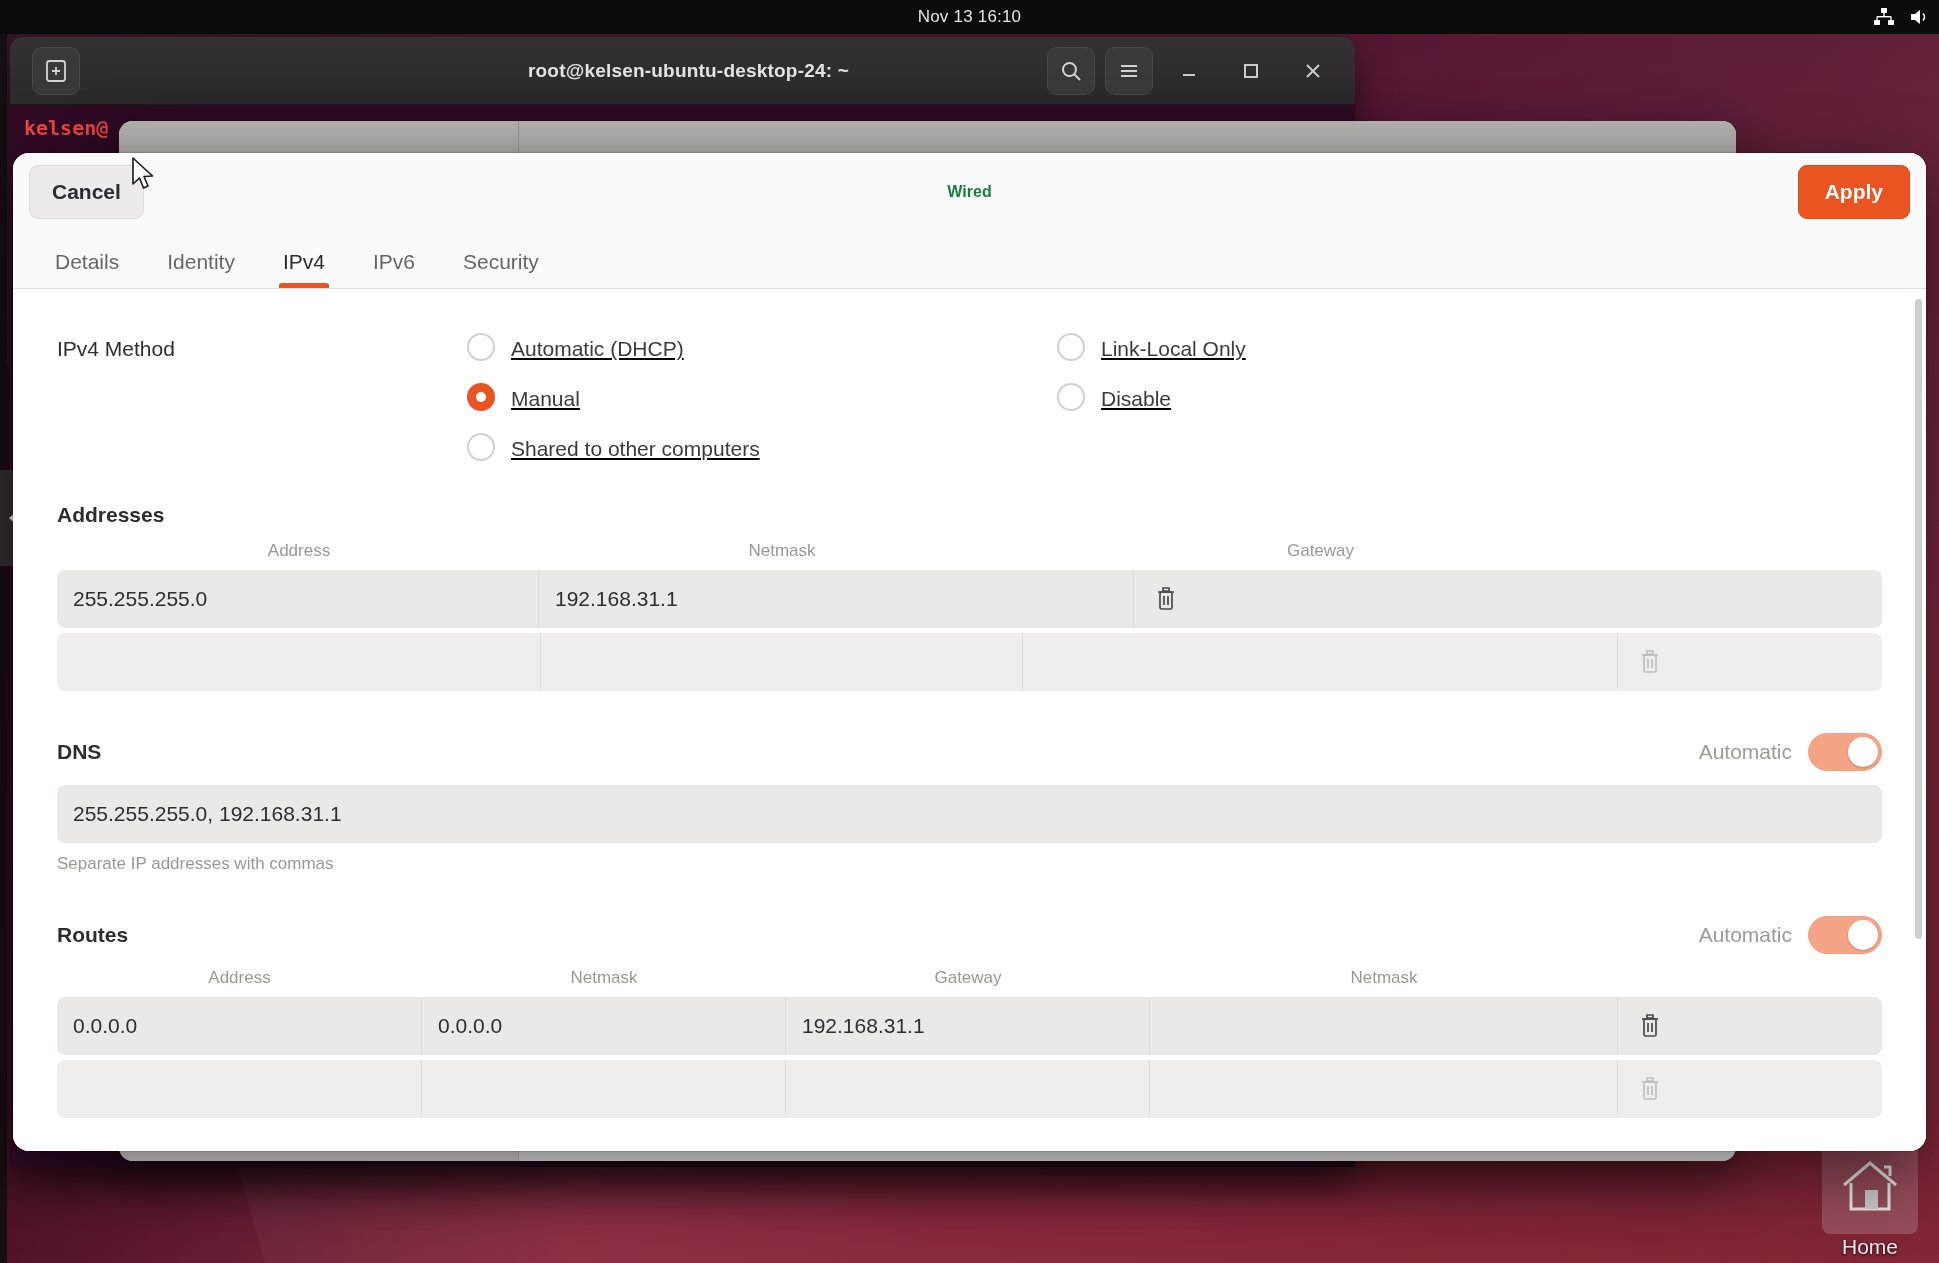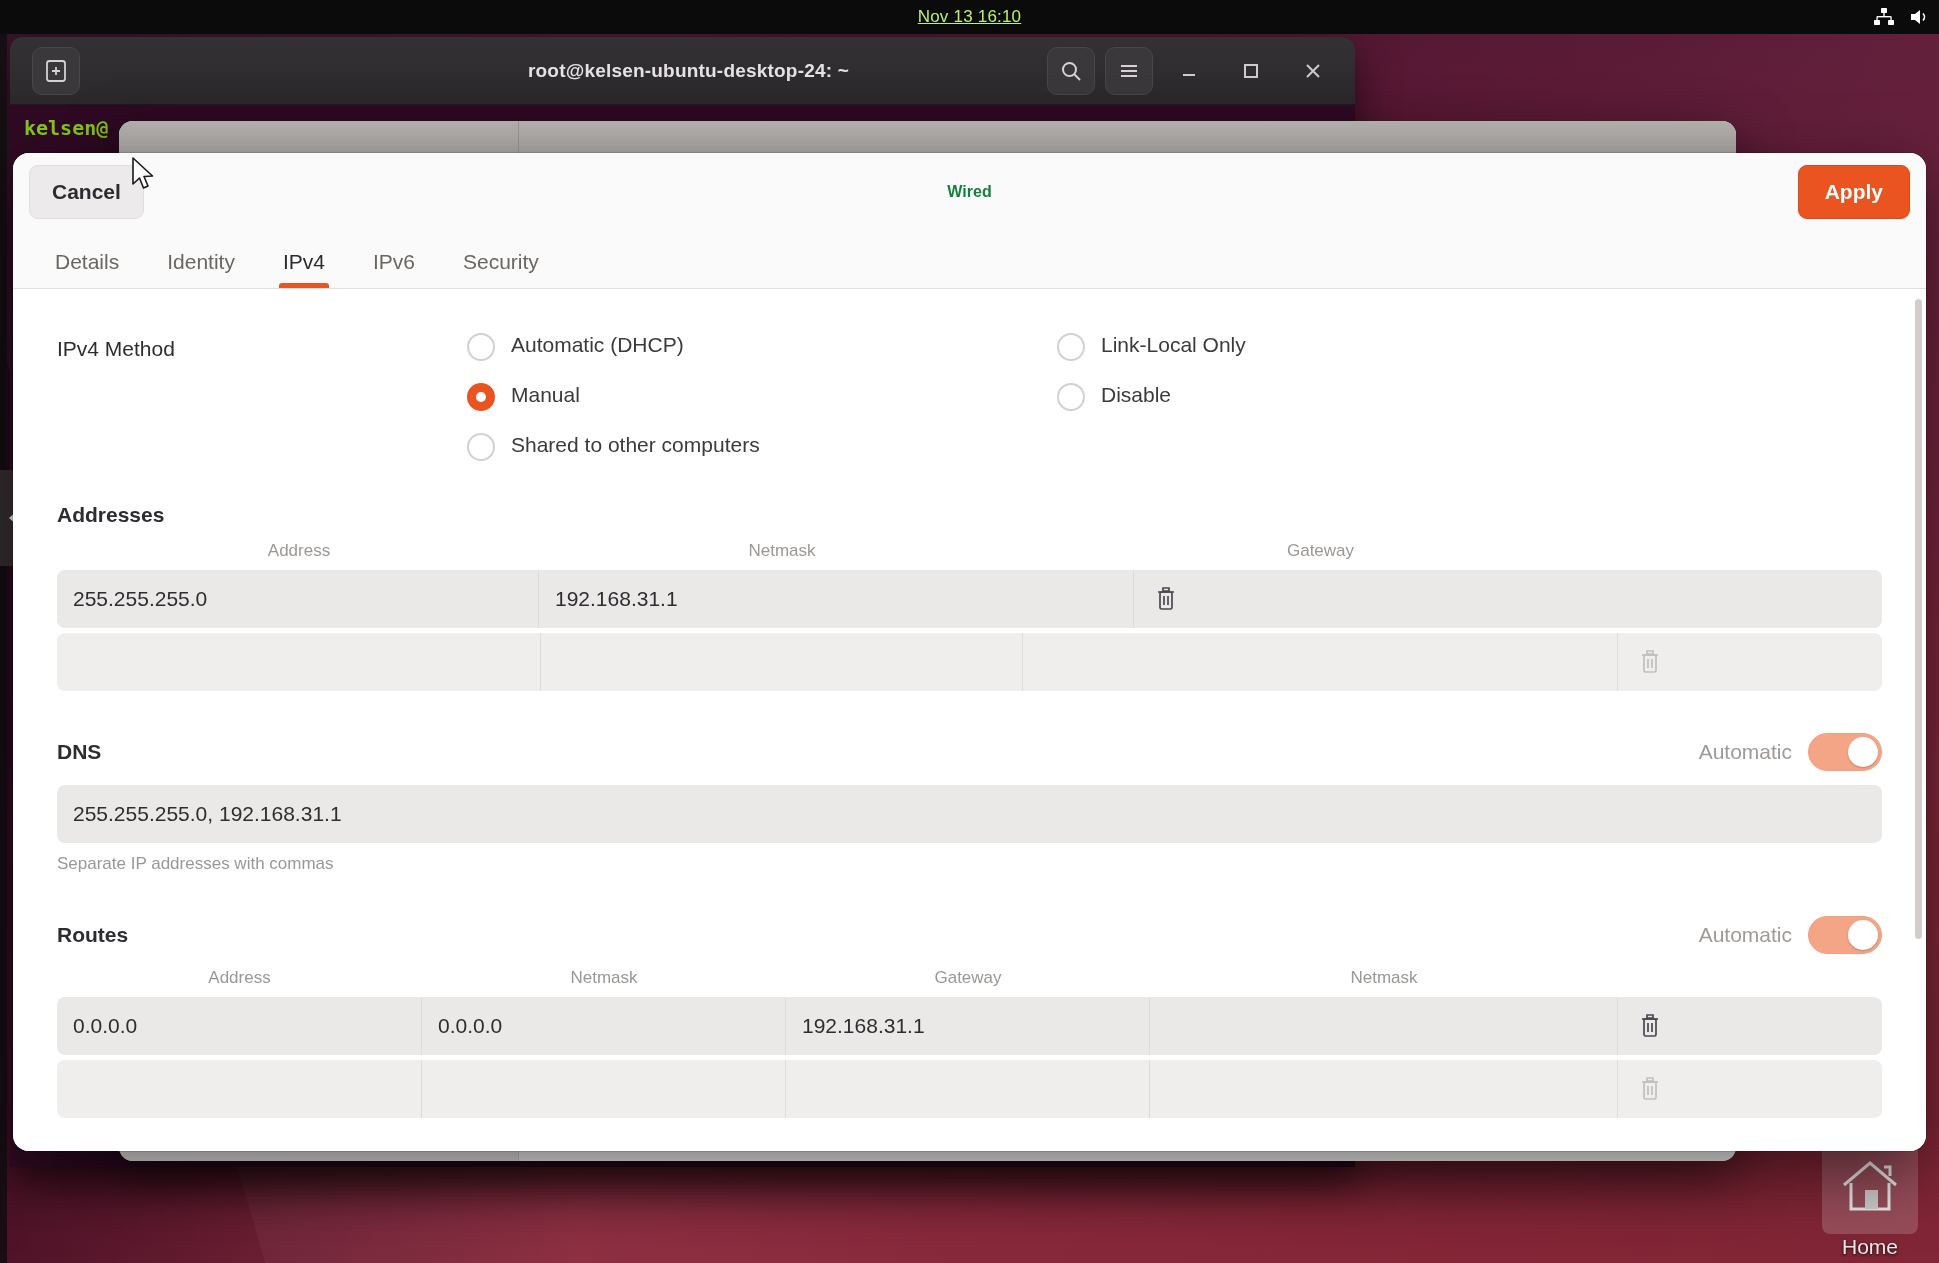--- a/index.html
+++ b/index.html
@@ -35,21 +35,21 @@
     background: linear-gradient(90deg, rgba(30,0,22,0.55), rgba(30,0,22,0));
   }
 
   
   #topbar {
     position: absolute; left: 0; top: 0; width: 1939px; height: 34px;
     background: #0b0b0b; color: #ffffff;
     display: flex; align-items: center; justify-content: center;
     z-index: 60;
   }
-  #topbar .clock { font-size: 17px; letter-spacing: .2px; color: #bef264; text-decoration: underline; }
+  #topbar .clock { font-size: 17px; letter-spacing: .2px; color: #e5e5e5; }
   #topbar .tray {
     position: absolute; right: 8px; top: 0; height: 34px;
     display: flex; align-items: center; gap: 14px;
   }
   #topbar .tray svg { display: block; }
 
   
   #dock-handle {
     position: absolute; left: 0; top: 470px; width: 26px; height: 96px;
     background: rgba(60,56,58,0.78);
@@ -107,21 +107,21 @@
   #terminal .tb-wm {
     width: 52px; height: 48px; border: none; background: transparent;
     display: flex; align-items: center; justify-content: center;
     color: #cfcbcd;
   }
   #terminal .term-body {
     padding: 10px 14px; color: #d3d7cf;
     font-family: "DejaVu Sans Mono", "Liberation Mono", monospace;
     font-size: 20px; line-height: 1.35;
   }
-  #terminal .term-body .user { color: #84cc16; font-weight: bold; }
+  #terminal .term-body .user { color: #ef4444; font-weight: bold; }
 
   
   #settings-win {
     position: absolute; left: 119px; top: 121px; width: 1617px; height: 1040px;
     background: #f6f5f4;
     border-radius: 14px;
     box-shadow: 0 18px 54px rgba(0,0,0,0.5);
     overflow: hidden;
     z-index: 30;
   }
@@ -217,21 +217,21 @@
     background: #d0cdcb; border-radius: 4px;
   }
 
   .section-row { display: flex; margin-top: 44px; }
   .section-label {
     font-size: 21px; font-weight: normal; color: #2e2c30;
     width: 410px; flex: 0 0 410px; padding-top: 4px;
   }
   .radio-col { display: flex; flex-direction: column; gap: 22px; }
   .radio-col.col-a { flex: 0 0 590px; }
-  .radio-item { display: flex; align-items: flex-start; gap: 16px; cursor: pointer; }
+  .radio-item { display: flex; align-items: flex-end; gap: 16px; cursor: pointer; text-decoration: underline; }
   .radio-mark {
     width: 28px; height: 28px; border-radius: 50%;
     border: 2px solid #d4d0cd; background: #ffffff; flex: 0 0 28px;
     display: flex; align-items: center; justify-content: center;
   }
   .radio-item.checked .radio-mark {
     border-color: #e95420; background: #e95420;
     box-shadow: inset 0 0 0 0 #fff;
   }
   .radio-item.checked .radio-mark::after {

